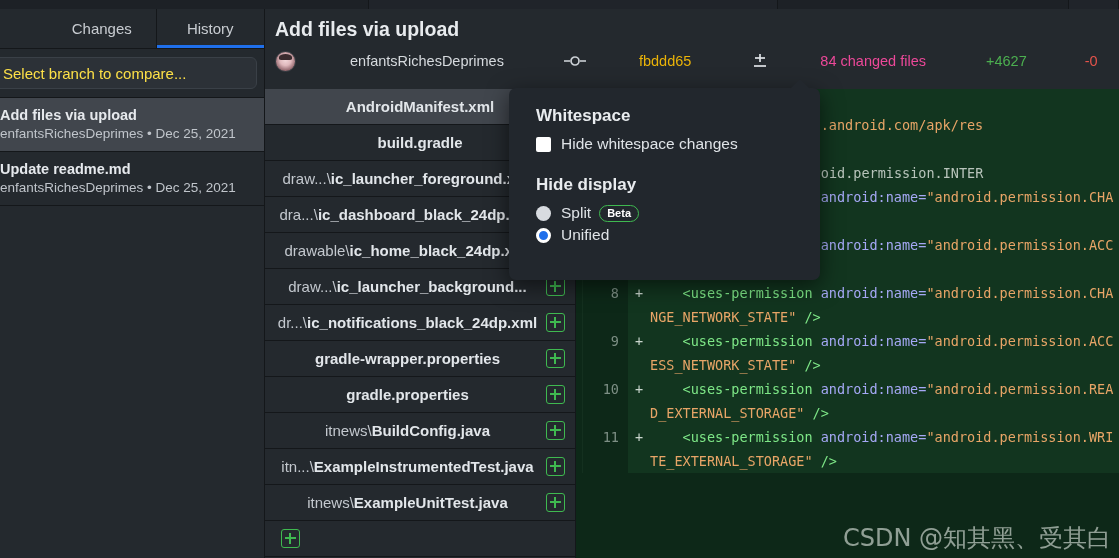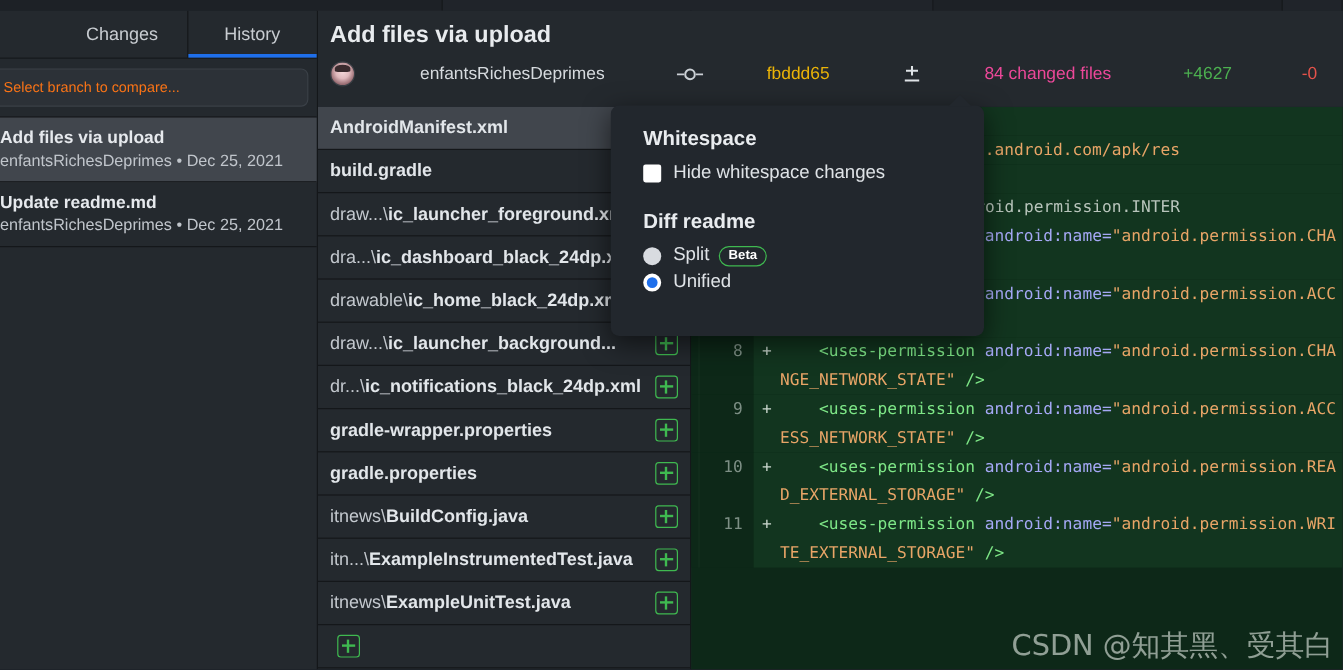--- a/index.html
+++ b/index.html
@@ -66,21 +66,21 @@
   }
   .branch-box {
     height: 30px;
     background: #2c3137;
     border: 1px solid #3a4047;
     border-radius: 6px;
     display: flex; align-items: center;
     padding-left: 10px;
     margin-left: -8px;
   }
-  .branch-box .ph { color: #f97316; font-size: 12px; }
+  .branch-box .ph { color: #fde047; font-size: 15px; }
 
   .commit-list { }
   .commit-row {
     padding: 9px 8px 10px 0;
     border-bottom: 1px solid #14171a;
     cursor: default;
   }
   .commit-row.selected { background: #41464d; }
   .commit-title {
     color: #e6e9ed; font-size: 14.5px; font-weight: bold;
@@ -104,20 +104,21 @@
     box-sizing: border-box;
   }
   .file-rows { }
   .file-row {
     height: 36px;
     display: flex; align-items: center;
     padding: 0 10px 0 10px;
     border-bottom: 1px solid #14171a;
     cursor: default;
     box-sizing: border-box;
+    text-align: center;
   }
   .file-row.selected { background: #41464d; }
   .file-name {
     font-size: 15px; color: #c3c8ce;
     white-space: nowrap; overflow: hidden;
     flex: 1;
   }
   .file-name b { color: #e2e6ea; font-weight: bold; }
   .file-name.plain { color: #e2e6ea; font-weight: bold; }
   .plus-badge {
@@ -483,21 +484,21 @@
       </span>
     </div>
   </div>
 
   <div class="menu">
     <h3>Whitespace</h3>
     <div class="menu-row">
       <span class="checkbox"></span>
       <span class="menu-label">Hide whitespace changes</span>
     </div>
-    <h3 class="second">Diff readme</h3>
+    <h3 class="second">Hide display</h3>
     <div class="menu-row">
       <span class="radio"></span>
       <span class="menu-label">Split</span>
       <span class="beta">Beta</span>
     </div>
     <div class="menu-row">
       <span class="radio on"></span>
       <span class="menu-label">Unified</span>
     </div>
   </div>

